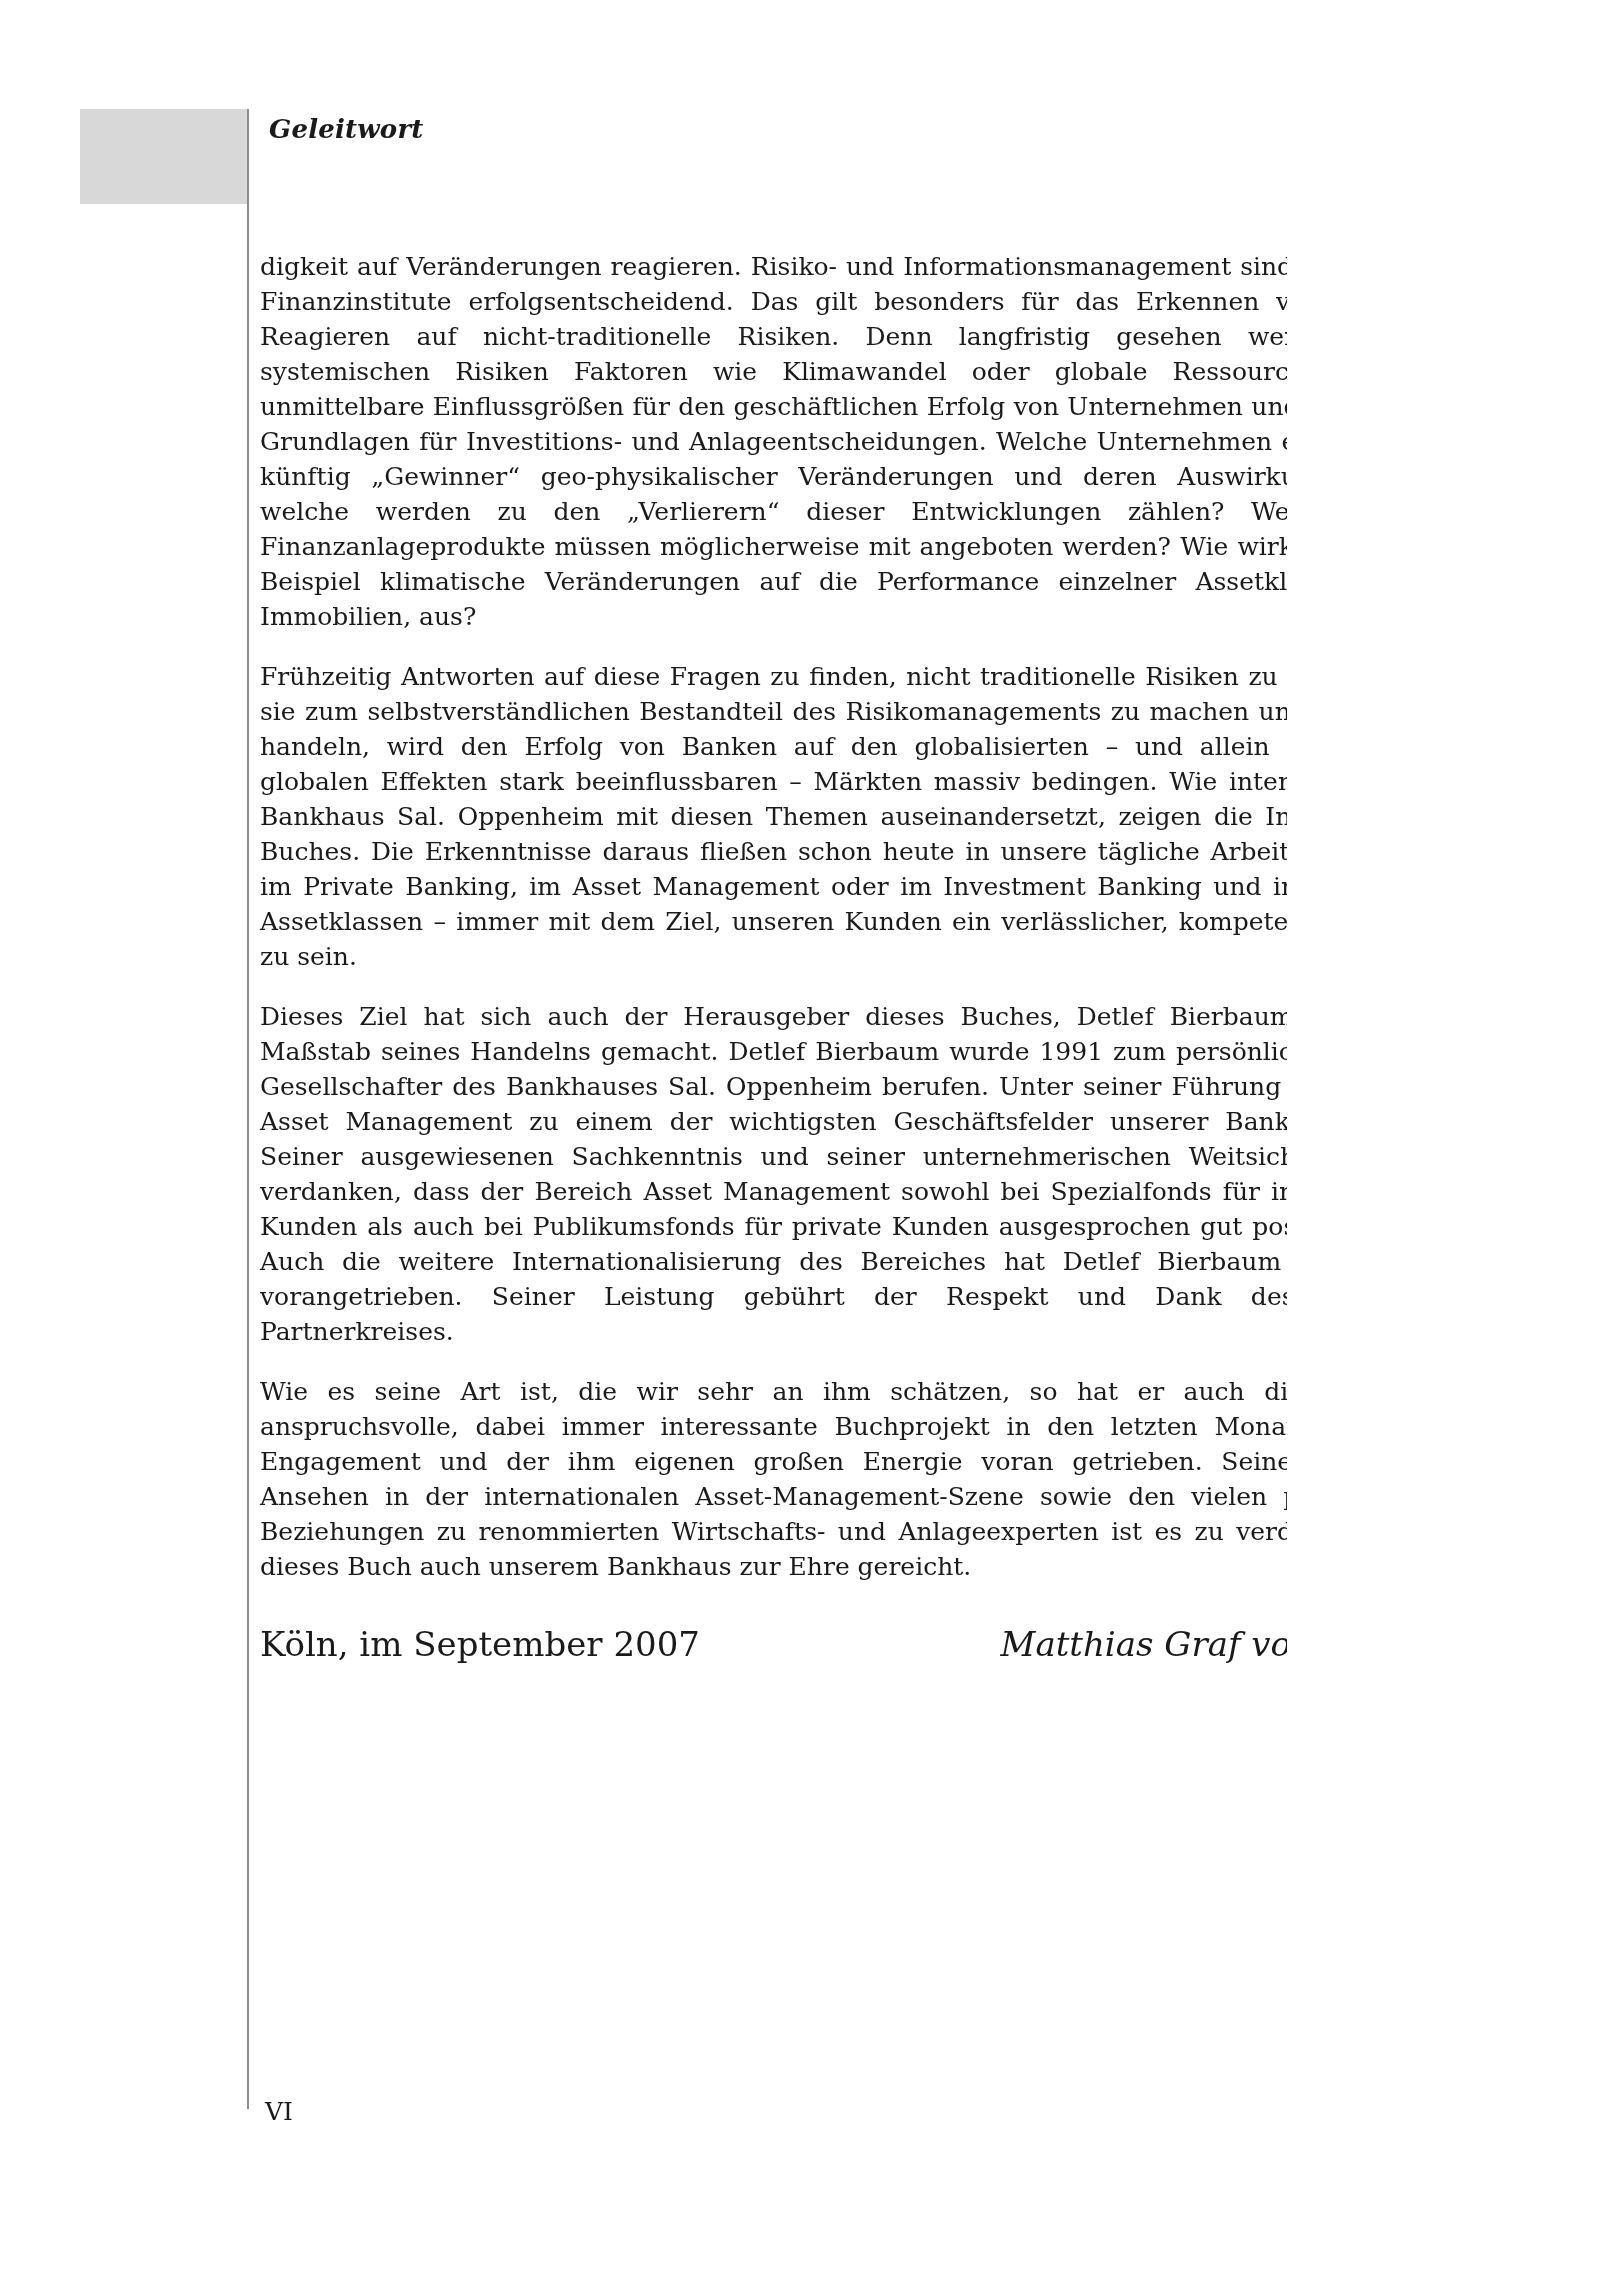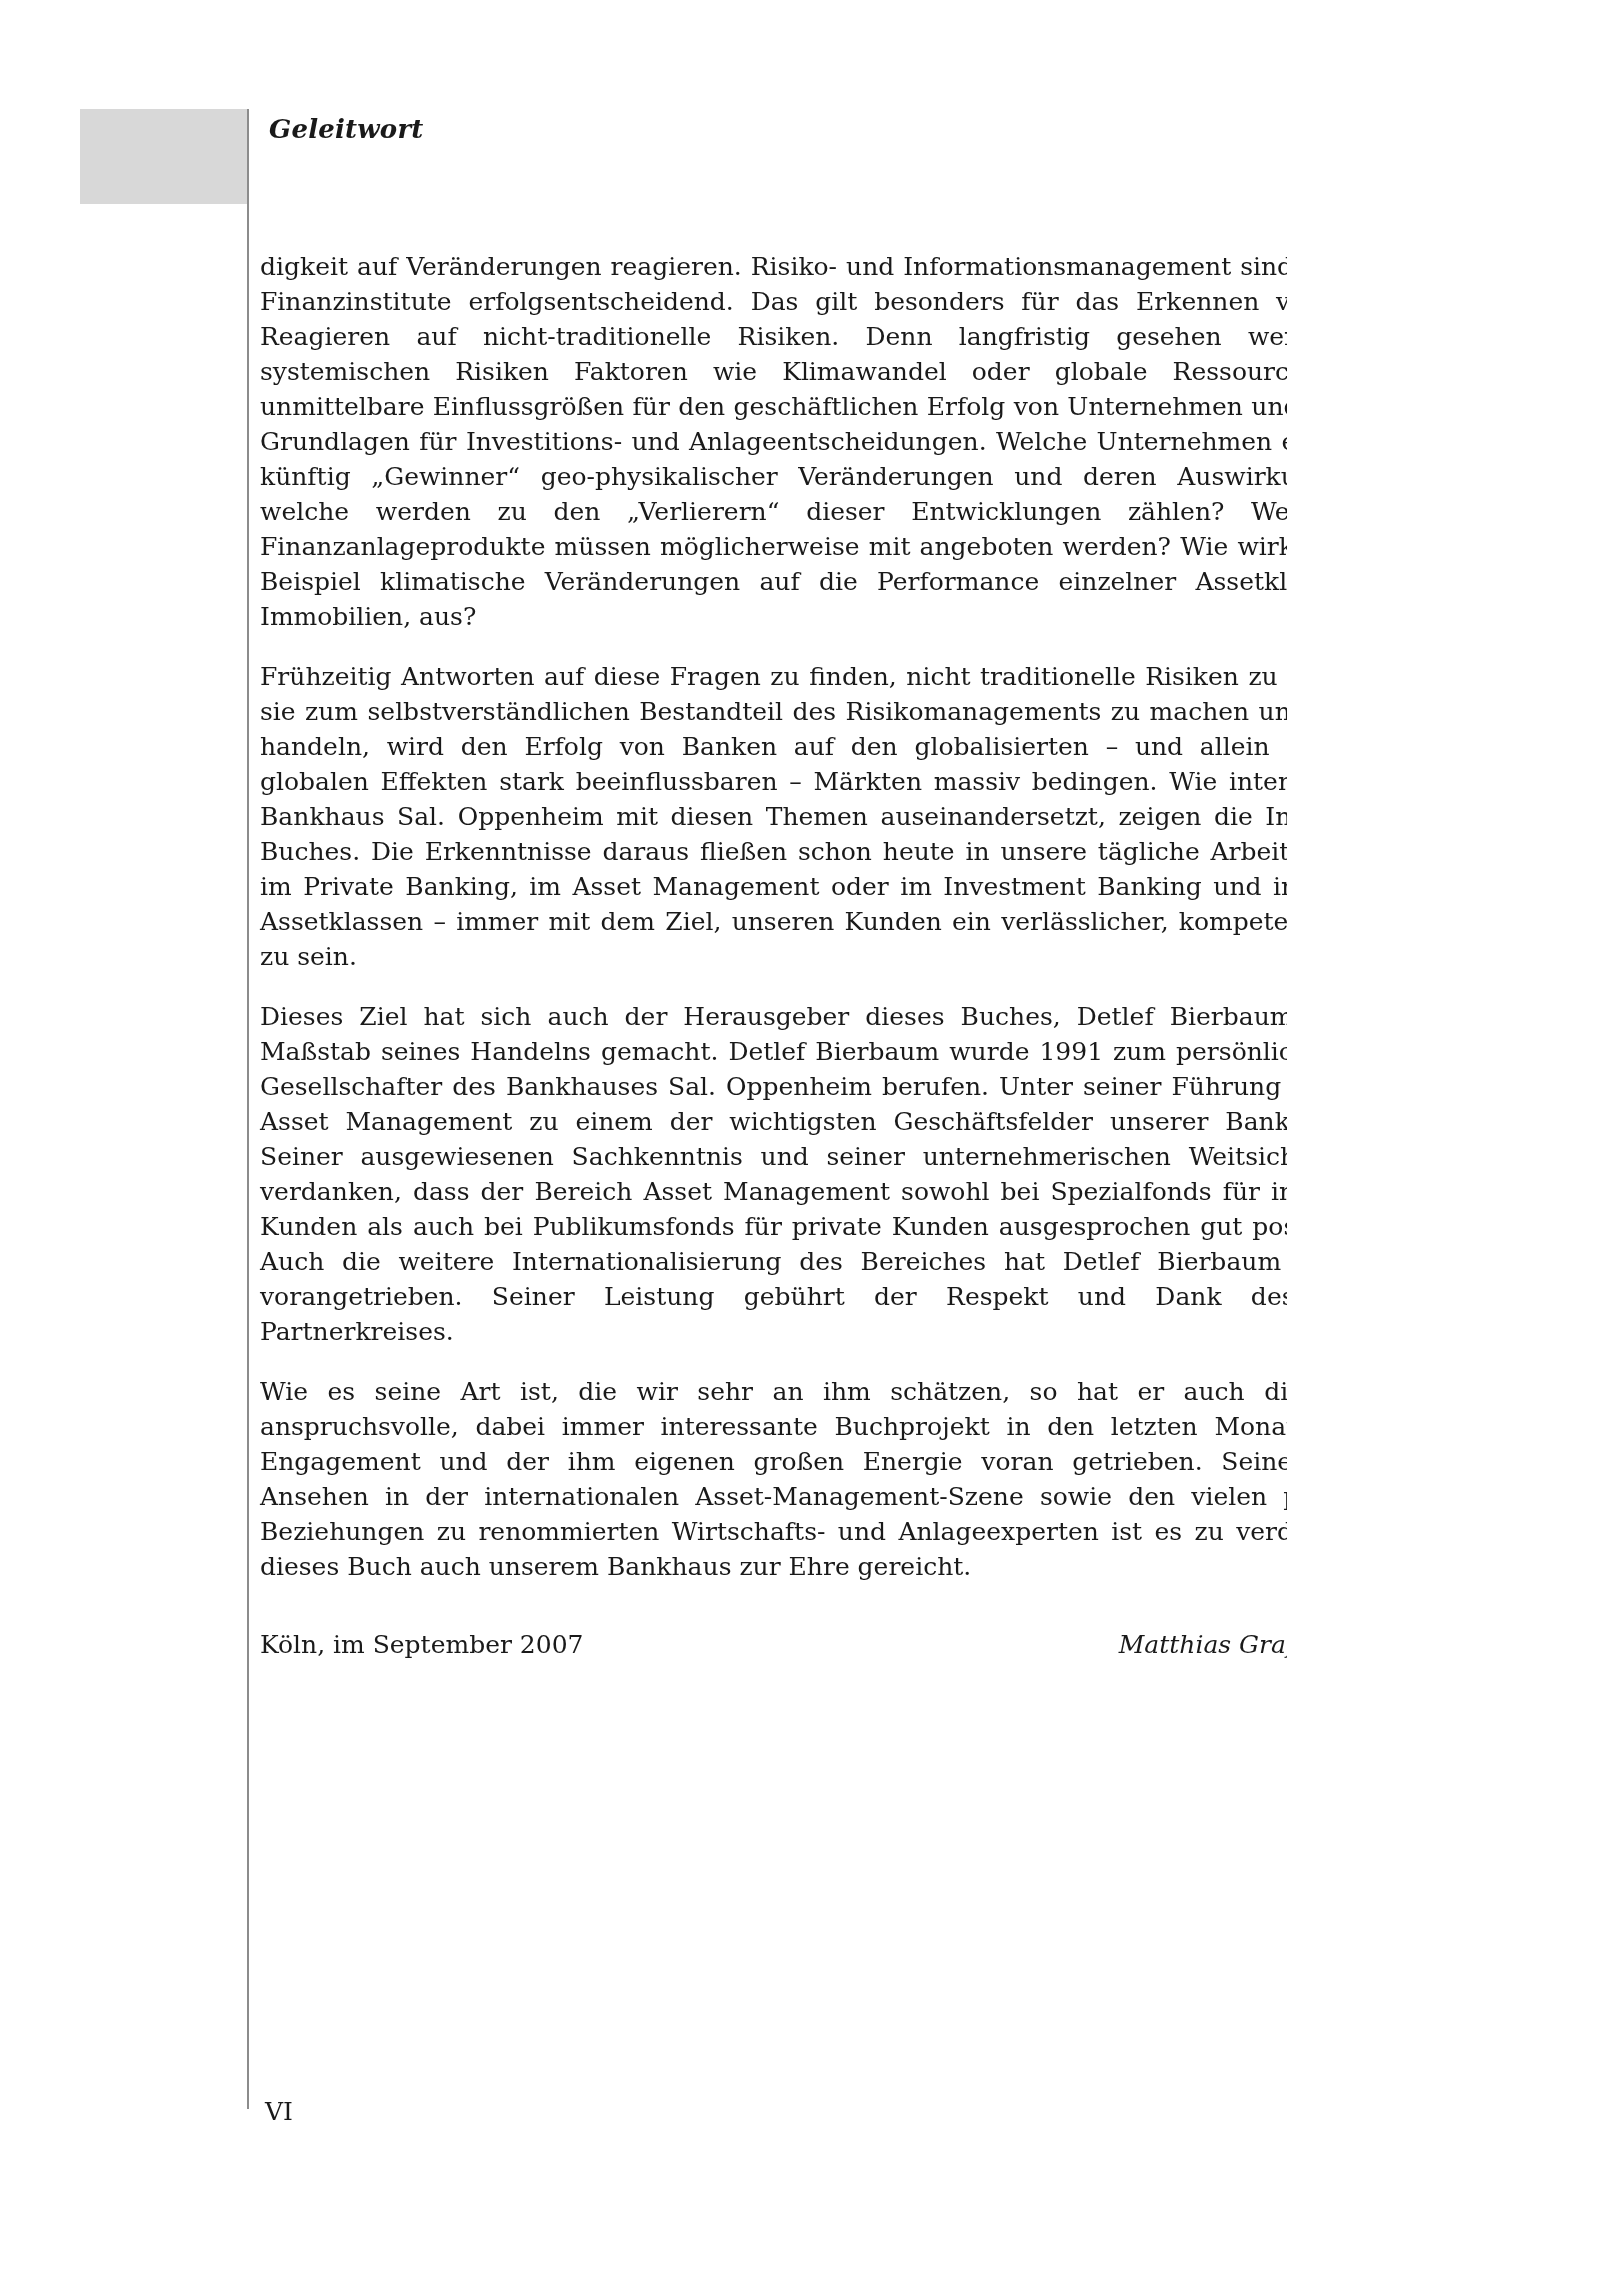--- a/index.html
+++ b/index.html
@@ -52,21 +52,21 @@
     font-size: 25px;
     line-height: 35px;
     text-align: justify;
     hyphens: auto;
   }
   .footer-row {
     display: flex;
     justify-content: space-between;
     align-items: baseline;
     margin-top: 43px;
-    font-size: 25px;
+    font-size: 34px;
     line-height: 35px;
   }
   .footer-author {
     font-style: italic;
   }
   .page-number {
     position: absolute;
     left: 265px;
     top: 2097px;
     font-size: 25px;

